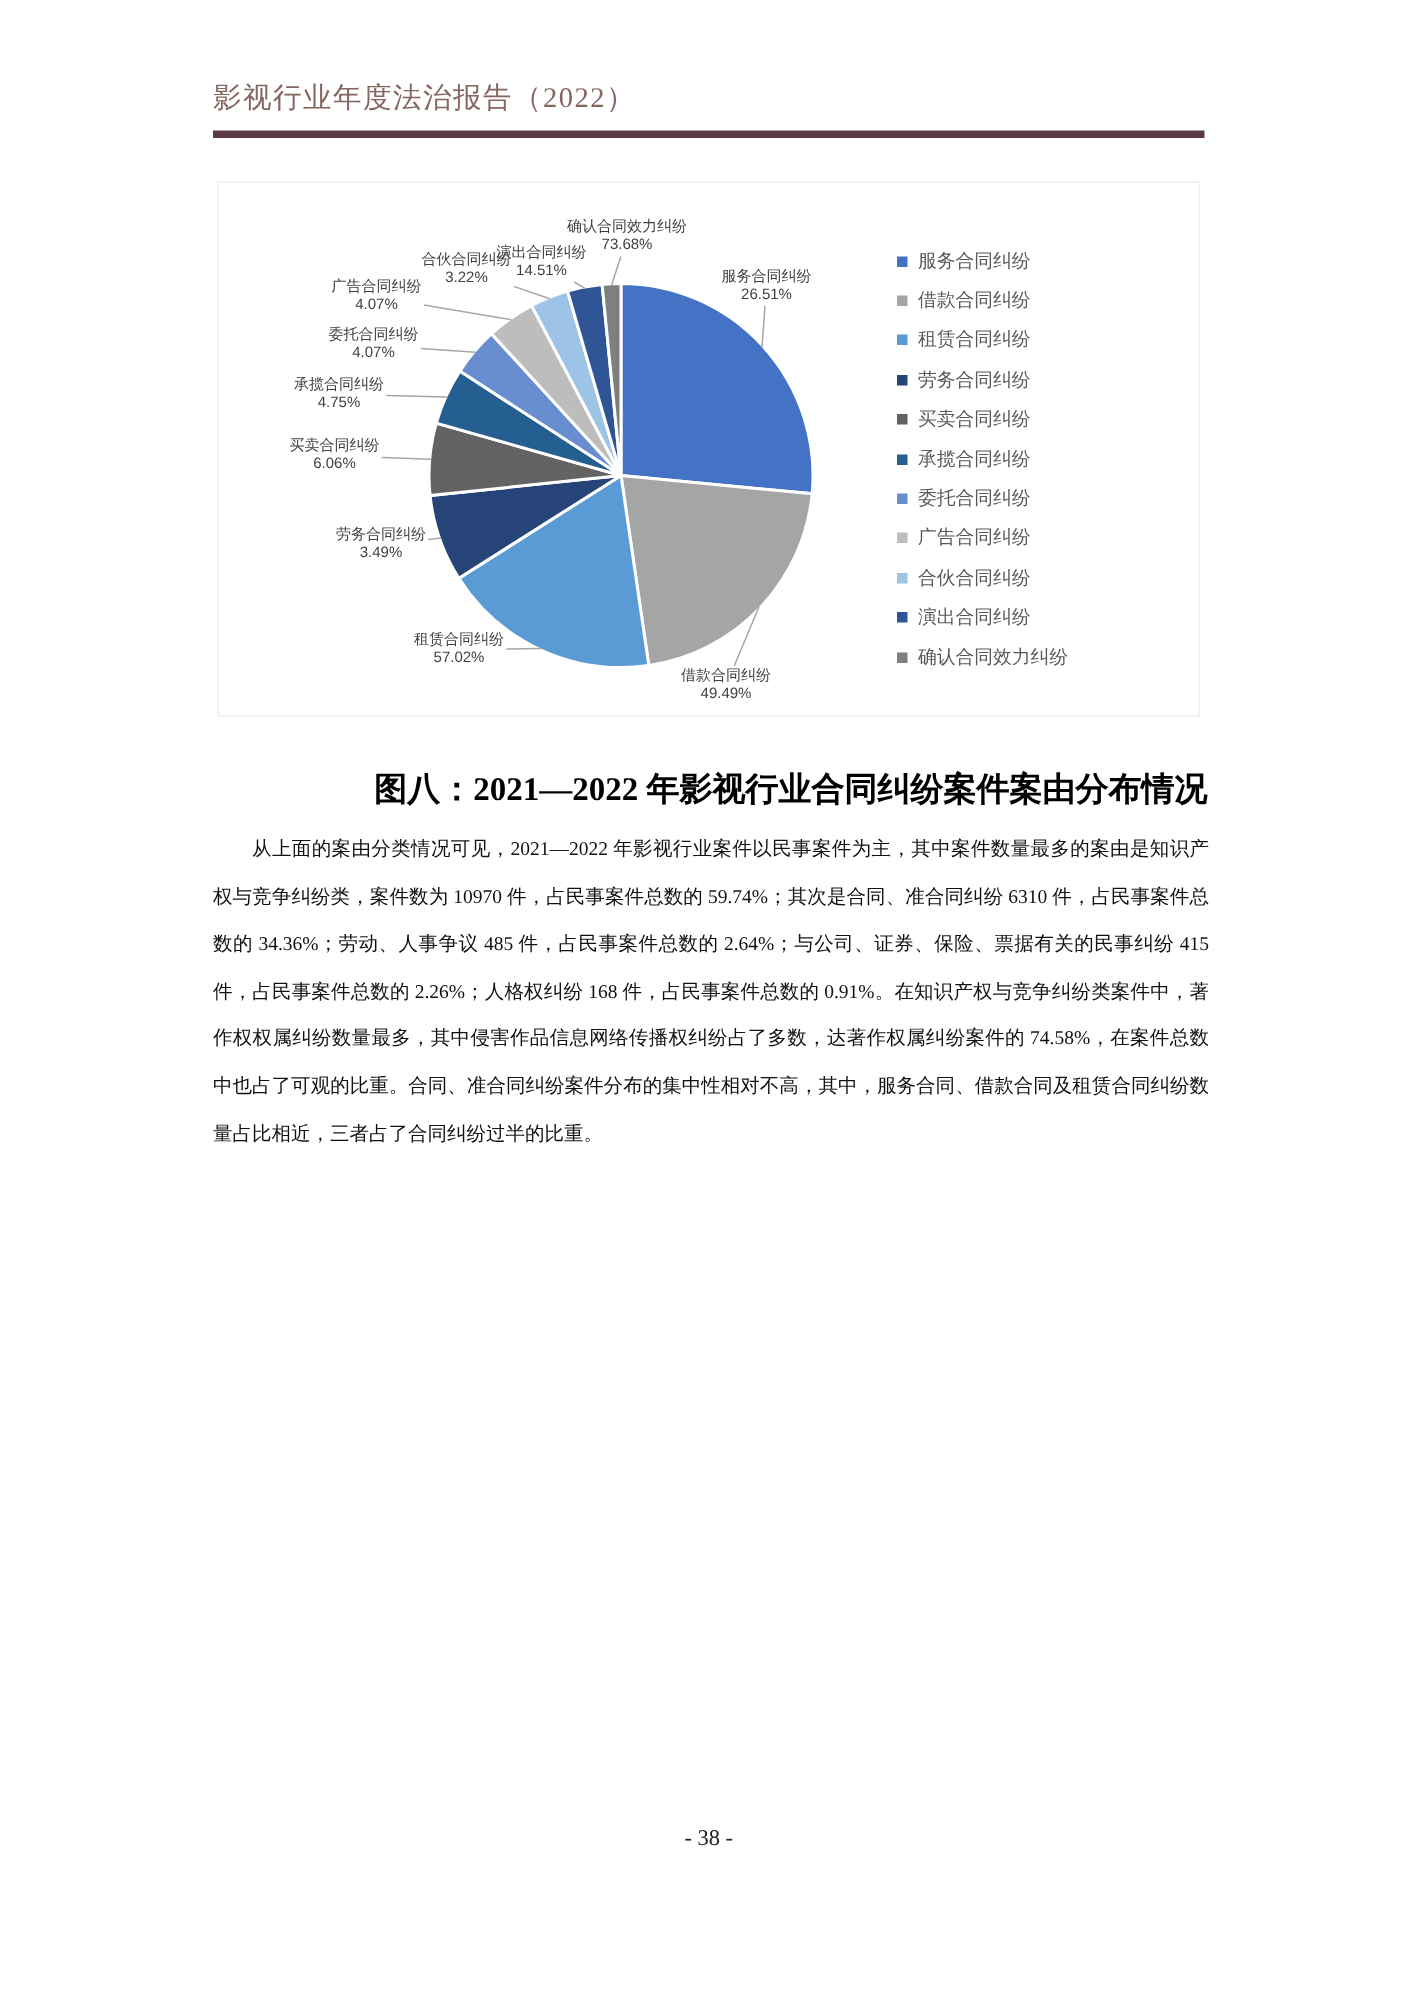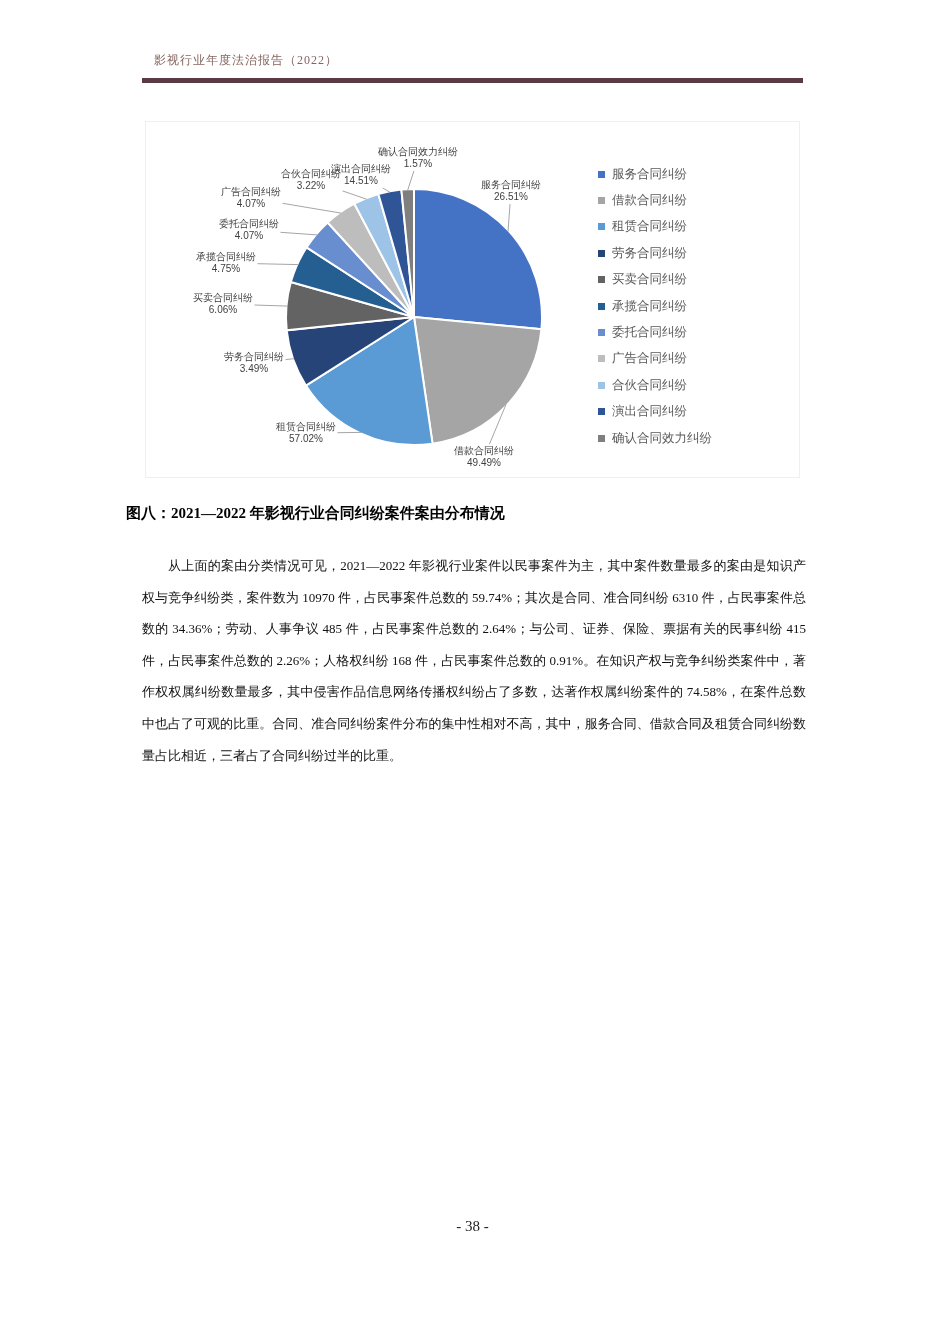--- a/index.html
+++ b/index.html
@@ -1,39 +1,39 @@
 <!DOCTYPE html>
 <html><head>
 <meta charset="utf-8">
 <style>
   html,body{margin:0;padding:0;background:#ffffff;}
   body{width:945px;height:1336px;position:relative;overflow:hidden;
        font-family:"Liberation Serif","DejaVu Serif",serif;color:#1a1a1a;}
 
   .doc-header{position:absolute;left:142px;top:52px;width:661px;}
-  .doc-header .title{font-size:12px;letter-spacing:1px;margin-left:12px;}
+  .doc-header .title{font-size:19px;letter-spacing:1px;}
   .doc-header .rule{margin-top:9px;height:5px;width:100%;}
 
   .figure-panel{position:absolute;left:145px;top:121px;width:655px;height:357px;
                 background:#ffffff;border:1px solid #f0efef;box-sizing:border-box;}
   .figure-panel svg{position:absolute;left:0;top:0;}
 
   .slice-label{position:absolute;transform:translate(-50%,-50%);
                font-family:"Liberation Sans","DejaVu Sans",sans-serif;
                font-size:10px;line-height:12px;color:#3f3f3f;text-align:center;
                white-space:nowrap;}
 
   .legend{position:absolute;left:452px;top:39px;}
   .legend-item{display:flex;align-items:center;height:26.4px;
                font-family:"Liberation Sans","DejaVu Sans",sans-serif;
                font-size:12.5px;color:#595959;}
   .legend-marker{width:7px;height:7px;margin-right:7px;flex:0 0 auto;}
 
-  .figure-caption{position:absolute;left:126px;top:489px;width:663px;
-                  text-align:left;font-size:15px;font-weight:bold;color:#000;}
+  .figure-caption{position:absolute;left:142px;top:489px;width:663px;
+                  text-align:right;font-size:22px;font-weight:bold;color:#000;}
 
   .body-text{position:absolute;left:142px;top:537px;width:664px;
              font-size:13px;line-height:31.6px;text-align:justify;
              text-indent:2em;color:#111;}
 
   .page-number{position:absolute;left:0;top:1218px;width:945px;
                text-align:center;font-size:15px;color:#222;}
 </style>
 </head>
 <body>
@@ -104,21 +104,21 @@
       <div class="slice-label" style="left: 165px; top: 58px;">
         <div>合伙合同纠纷</div>
         <div>3.22%</div>
       </div>
       <div class="slice-label" style="left: 215px; top: 53px;">
         <div>演出合同纠纷</div>
         <div>14.51%</div>
       </div>
       <div class="slice-label" style="left: 272px; top: 36px;">
         <div>确认合同效力纠纷</div>
-        <div>1.57%</div>
+        <div>73.68%</div>
       </div>
     </div>
   <div class="legend" id="legend">
       <div class="legend-item">
         <span class="legend-marker" style="background: rgb(68, 114, 196);"></span>
         <span>服务合同纠纷</span>
       </div>
       <div class="legend-item">
         <span class="legend-marker" style="background: rgb(165, 165, 165);"></span>
         <span>借款合同纠纷</span>

